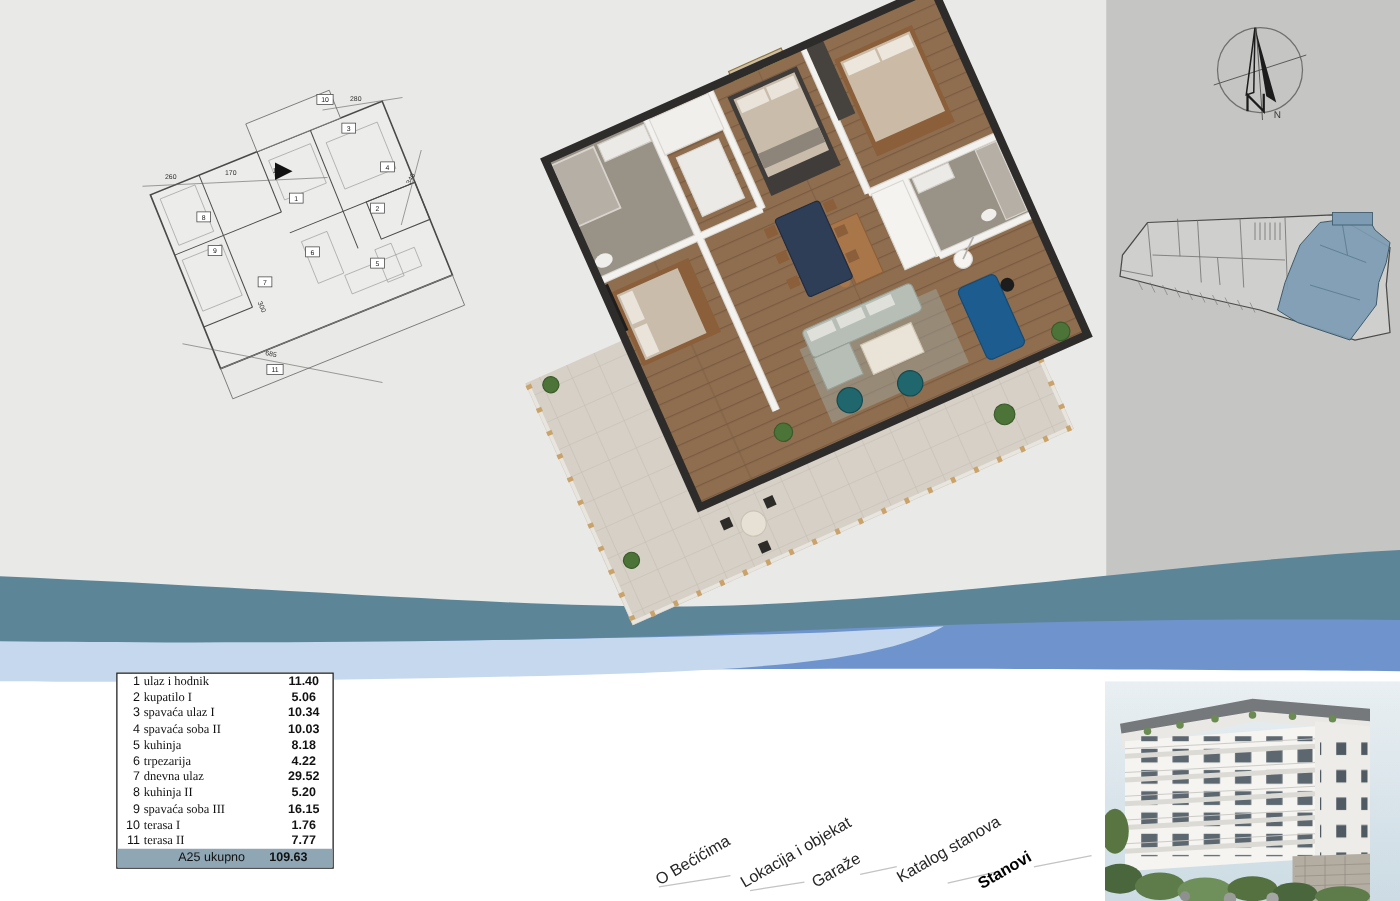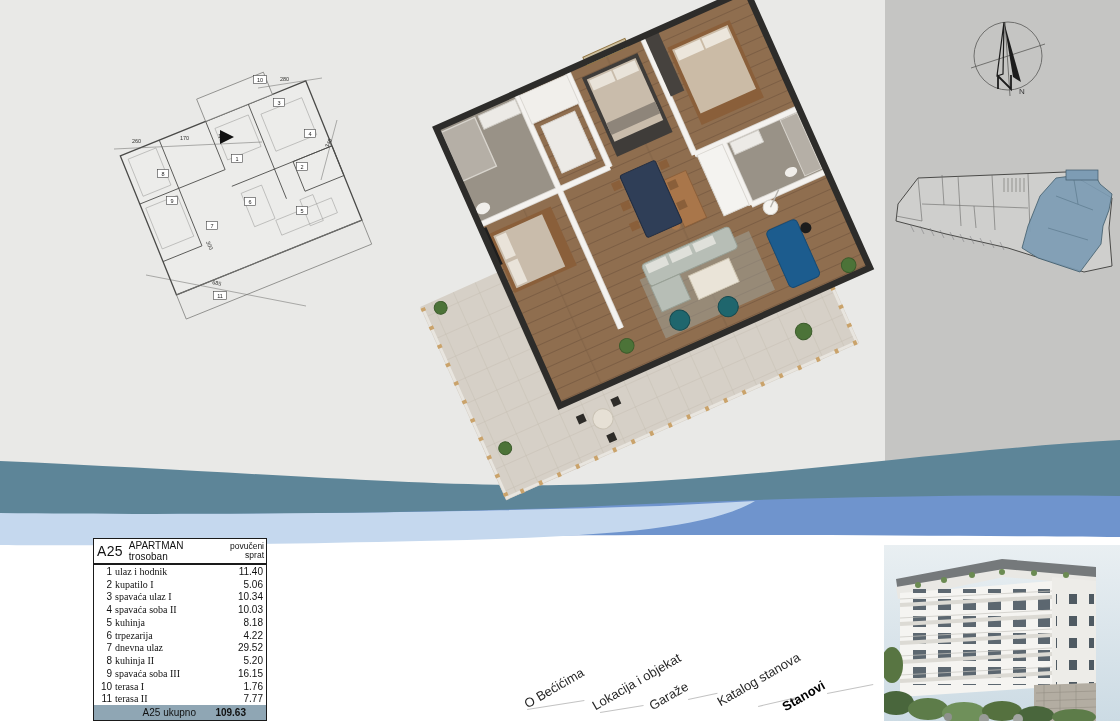--- a/index.html
+++ b/index.html
@@ -11,21 +11,21 @@
   
   .area-table{position:absolute;left:93px;top:538px;width:172px;background:#fff;
               border:1px solid #1a1a1a;font-size:10px;color:#111;}
   .thead{display:flex;align-items:center;border-bottom:2px solid #1a1a1a;padding:1px 2px 1px 3px;height:22px;}
   .unit-label{font-size:14px;letter-spacing:.3px;}
   .type-label{font-size:10px;margin-left:6px;flex:1;}
   .floor-label{font-size:8.5px;width:44px;text-align:right;line-height:1.08;}
   .tbody .trow{display:flex;align-items:center;height:12.75px;}
   .c-num{width:18px;text-align:right;}
   .c-name{flex:1;margin-left:3px;font-family:Liberation Serif, serif;}
-  .c-val{width:40px;text-align:right;padding-right:3px;}
+  .c-val{width:40px;text-align:center;padding-right:3px;font-weight:bold;}
   .tfoot{display:flex;align-items:center;justify-content:flex-end;height:15px;background:#8fa6b4;}
   .total-label{margin-right:10px;margin-left:14px;}
   .total-value{width:40px;text-align:right;padding-right:20px;font-weight:bold;}
 
   
   .nav-link{position:absolute;transform-origin:0 100%;transform:rotate(-30deg);
             font-size:13px;color:#262626;white-space:nowrap;height:15px;line-height:15px;cursor:pointer;}
   .nav-link.bold{font-weight:bold;color:#000;}
   .u{position:absolute;border-top:1px solid #c3c3c3;height:0;transform-origin:0 0;}
   #u1{left:527px;top:709px;width:58px;transform:rotate(-9deg);}
@@ -322,25 +322,20 @@
       <rect x="88" y="380" width="9" height="9" fill="#2e2c29"></rect>
       <circle cx="-18" cy="348" r="7" fill="#4c7338" stroke="#3a5a2a"></circle>
       <circle cx="330" cy="364" r="9" fill="#4c7338" stroke="#3a5a2a"></circle>
       <circle cx="-20" cy="180" r="7" fill="#4c7338" stroke="#3a5a2a"></circle>
 
       <rect x="55" y="0" width="369" height="330" fill="none" stroke="#2d2c2a" stroke-width="7"></rect>
     </g>
   </svg>
 
   <div class="area-table">
-    <div class="thead">
-      <span class="unit-label">A25</span>
-      <span class="type-label">APARTMAN trosoban</span>
-      <span class="floor-label">povučeni sprat</span>
-    </div>
     <div class="tbody">
 
         <div class="trow">
           <span class="c-num">1</span>
           <span class="c-name">ulaz i hodnik</span>
           <span class="c-val">11.40</span>
         </div>
 
         <div class="trow">
           <span class="c-num">2</span>

